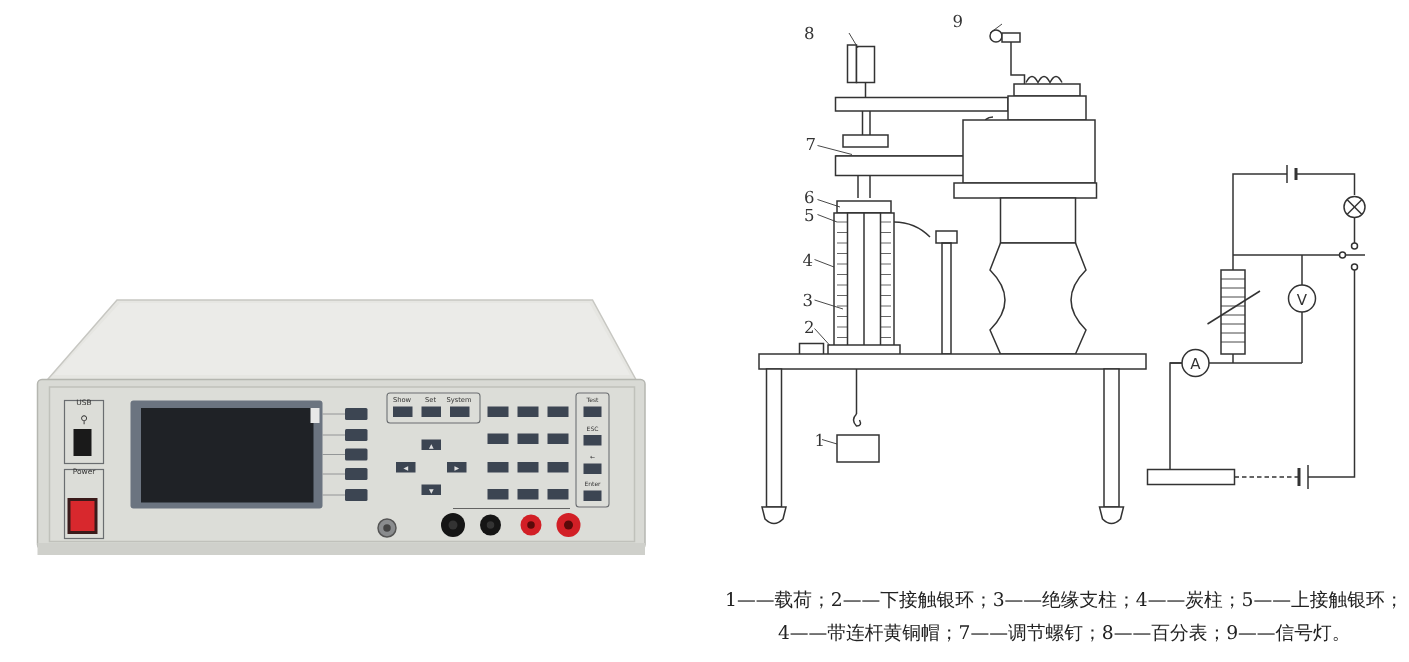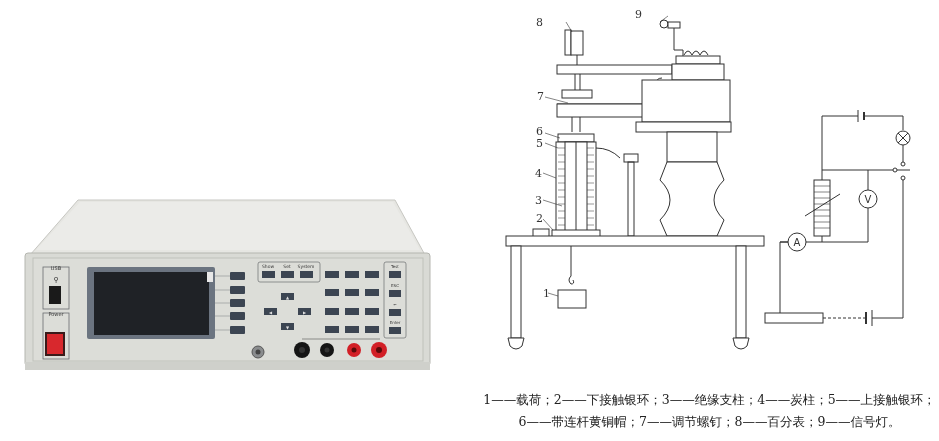--- a/index.html
+++ b/index.html
@@ -252,14 +252,14 @@
     <text class="lbl" x="536" y="135">6</text>
     <text class="lbl" x="537" y="100">7</text>
     <text class="lbl" x="536" y="26">8</text>
     <text class="lbl" x="635" y="18">9</text>
   </g>
 </svg>
 </div>
 
 <div class="caption">
   <div class="l1">1——载荷；2——下接触银环；3——绝缘支柱；4——炭柱；5——上接触银环；</div>
-  <div class="l2">6——带连杆黄铜帽；7——调节螺钉；8——百分表；9——信号灯。</div>
+  <div class="l2">4——带连杆黄铜帽；7——调节螺钉；8——百分表；9——信号灯。</div>
 </div>
 
 </body></html>

